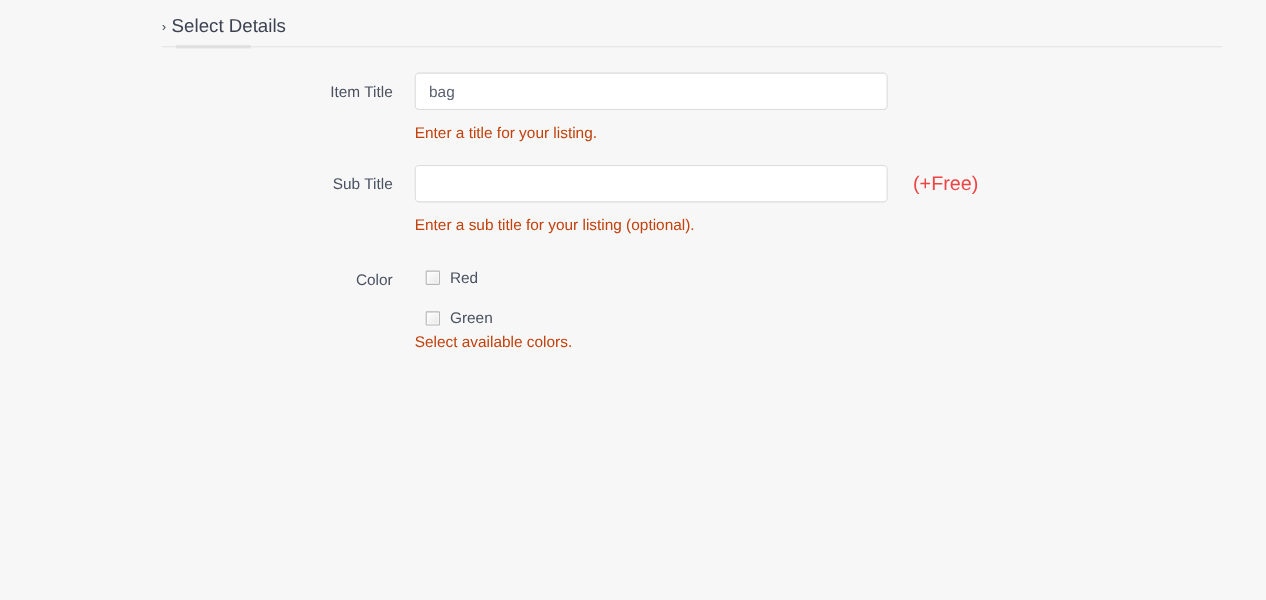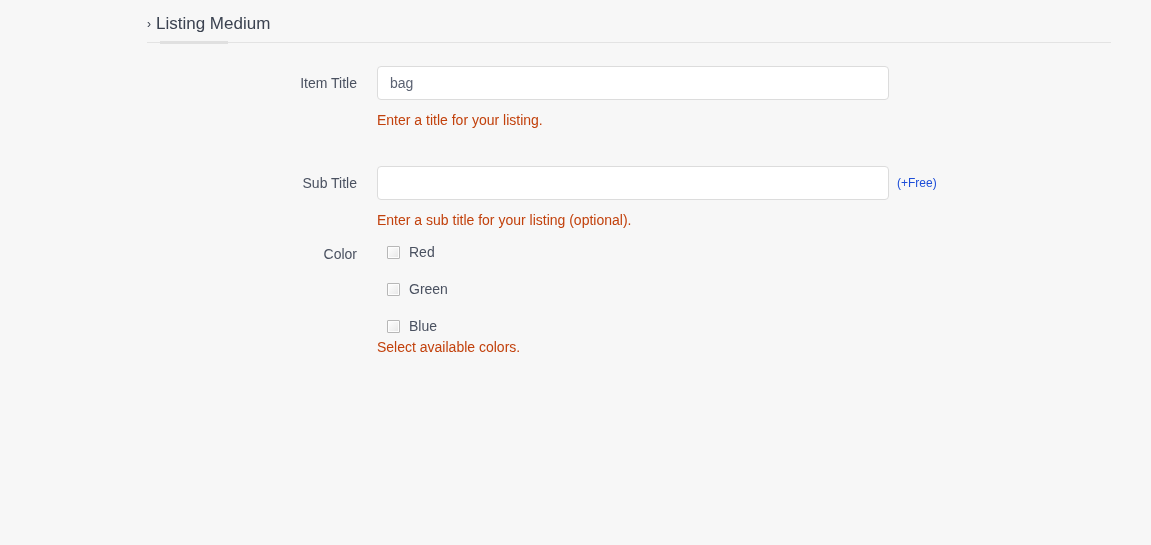--- a/index.html
+++ b/index.html
@@ -86,36 +86,36 @@
     padding-top: 7px;
   }
   .form-label.top-align { padding-top: 4px; }
   .form-control { flex: 1 1 auto; }
 
   .field-line {
     display: flex;
     align-items: center;
   }
   .text-input {
-    width: 512px;
+    width: 430px;
     height: 34px;
     padding: 6px 12px;
     font-family: "Liberation Sans", sans-serif;
     font-size: 14px;
     color: #5b6272;
     background: #ffffff;
     border: 1px solid #dcdcdc;
     border-radius: 4px;
     outline: none;
   }
   .text-input::placeholder { color: #b5b5b5; }
   .suffix-text {
-    margin-left: 8px;
-    font-size: 12px;
-    color: #1d4ed8;
+    margin-left: 23px;
+    font-size: 18px;
+    color: #ef4444;
     line-height: 20px;
     white-space: nowrap;
   }
 
   .help-text {
     margin-top: 11px;
     font-size: 14px;
     line-height: 18px;
     color: #c2410c;
   }
@@ -150,37 +150,37 @@
   }
 </style>
 </head>
 <body>
 
 <div class="page">
 
   <div class="section-header">
     <span class="section-header-title">
       <span class="chevron-icon">›</span>
-      <span>Listing Medium</span>
+      <span>Select Details</span>
     </span>
   </div>
   <div class="header-rule-light"></div>
   <div class="header-rule-strong"></div>
 
   <div class="form-row" style="top:66px;">
     <div class="form-label">Item Title</div>
     <div class="form-control">
       <div class="field-line">
         <input class="text-input" type="text" value="bag" style="">
       </div>
       <div class="help-text">Enter a title for your listing.</div>
     </div>
   </div>
 
-  <div class="form-row" style="top:166px;">
+  <div class="form-row" style="top:150px;">
     <div class="form-label">Sub Title</div>
     <div class="form-control">
       <div class="field-line">
         <input class="text-input" type="text" value="" style="">
         <span class="suffix-text">(+Free)</span>
       </div>
       <div class="help-text">Enter a sub title for your listing (optional).</div>
     </div>
   </div>
 
@@ -189,23 +189,19 @@
     <div class="form-control">
       <div class="checkbox-list">
         <label class="checkbox-item">
           <span class="cb-box"></span>
           <span class="cb-label">Red</span>
         </label>
         <label class="checkbox-item">
           <span class="cb-box"></span>
           <span class="cb-label">Green</span>
         </label>
-        <label class="checkbox-item">
-          <span class="cb-box"></span>
-          <span class="cb-label">Blue</span>
-        </label>
       </div>
       <div class="help-text checkbox-help">Select available colors.</div>
     </div>
   </div>
 
 
 </div>
 
 </body></html>

